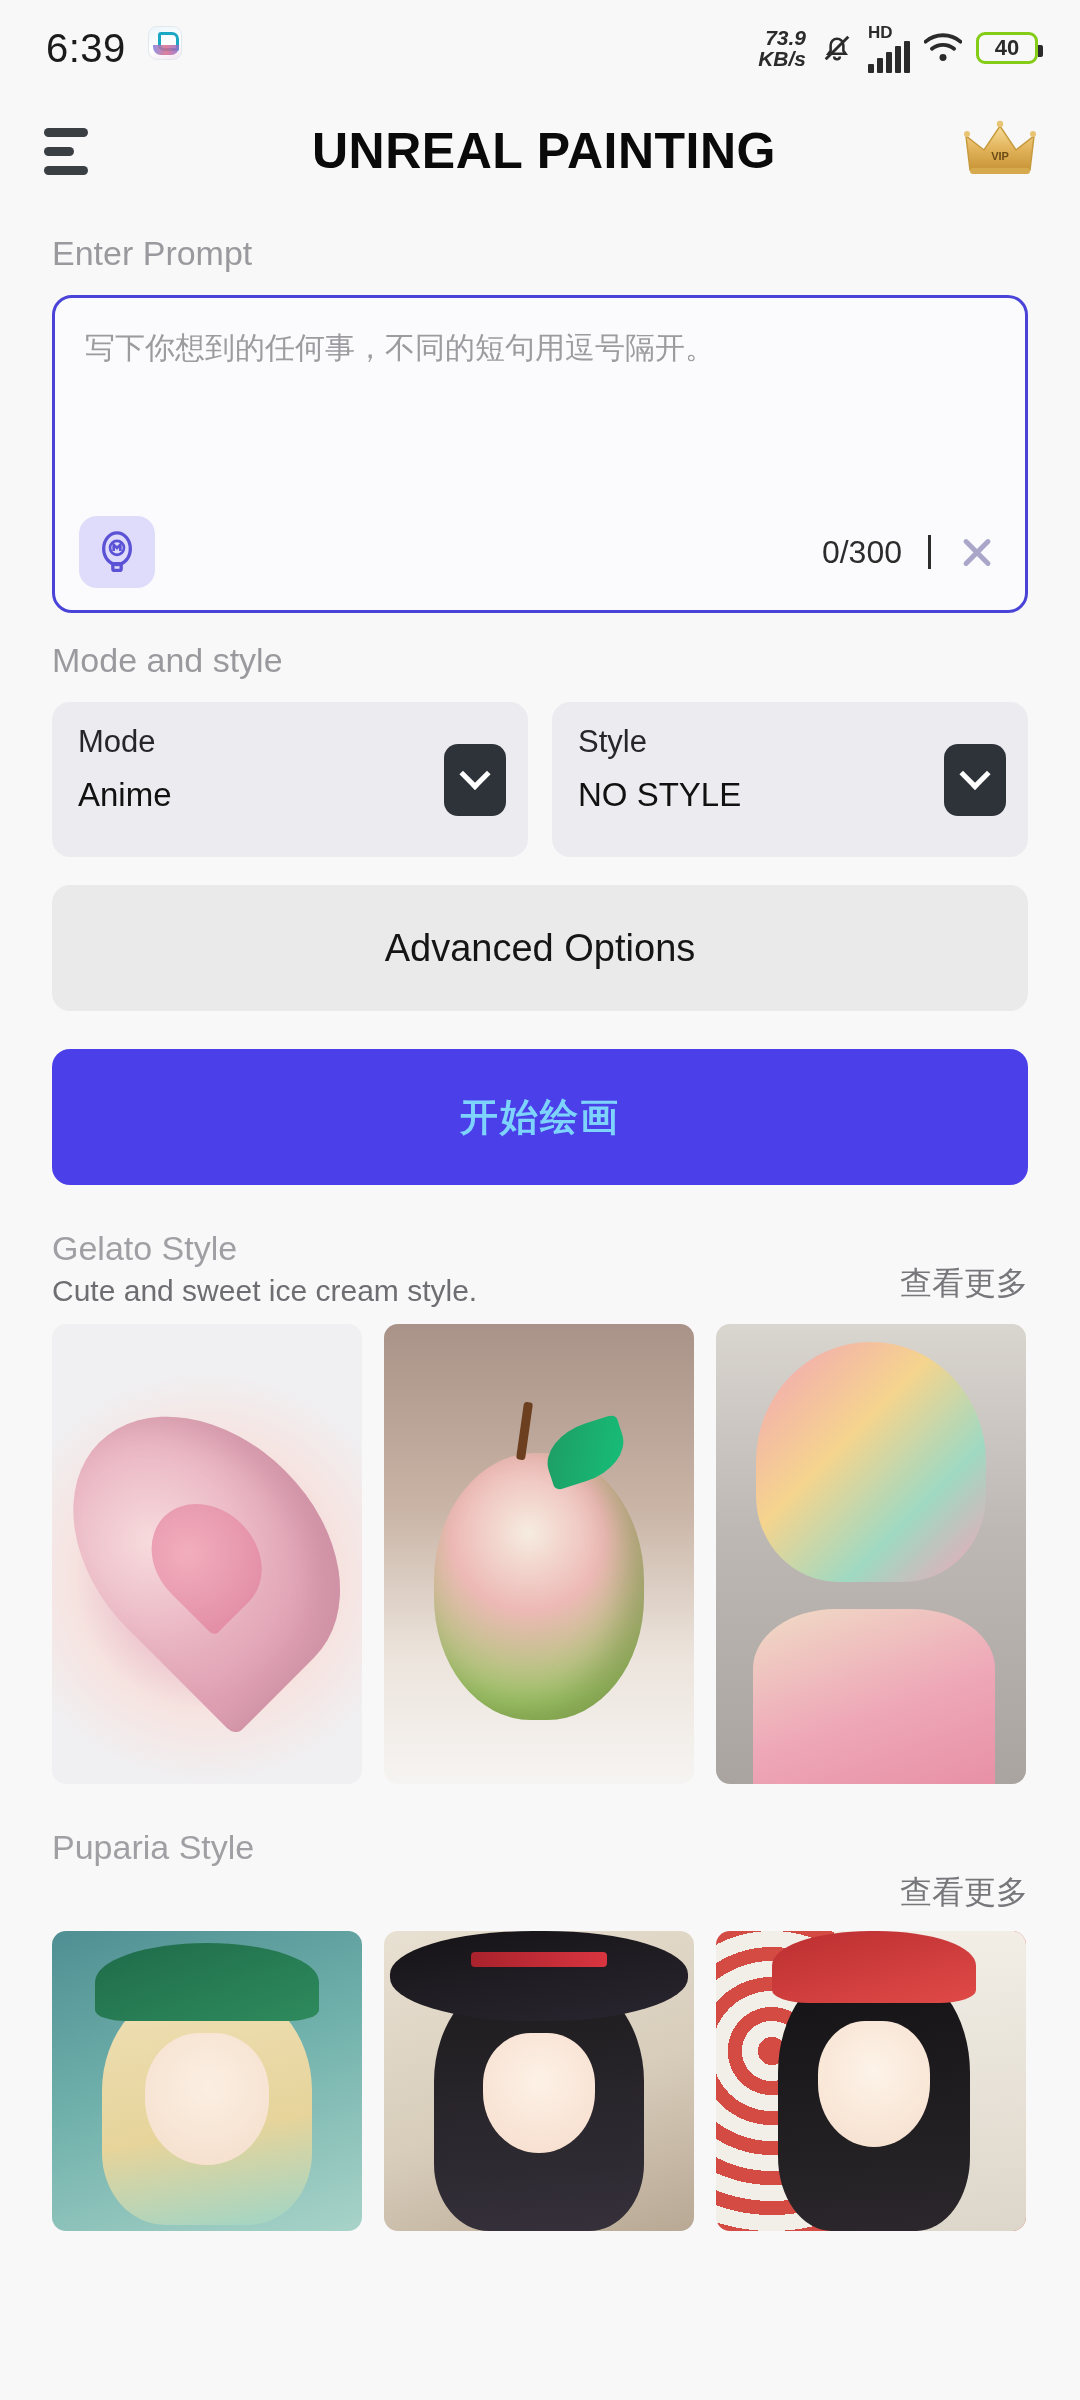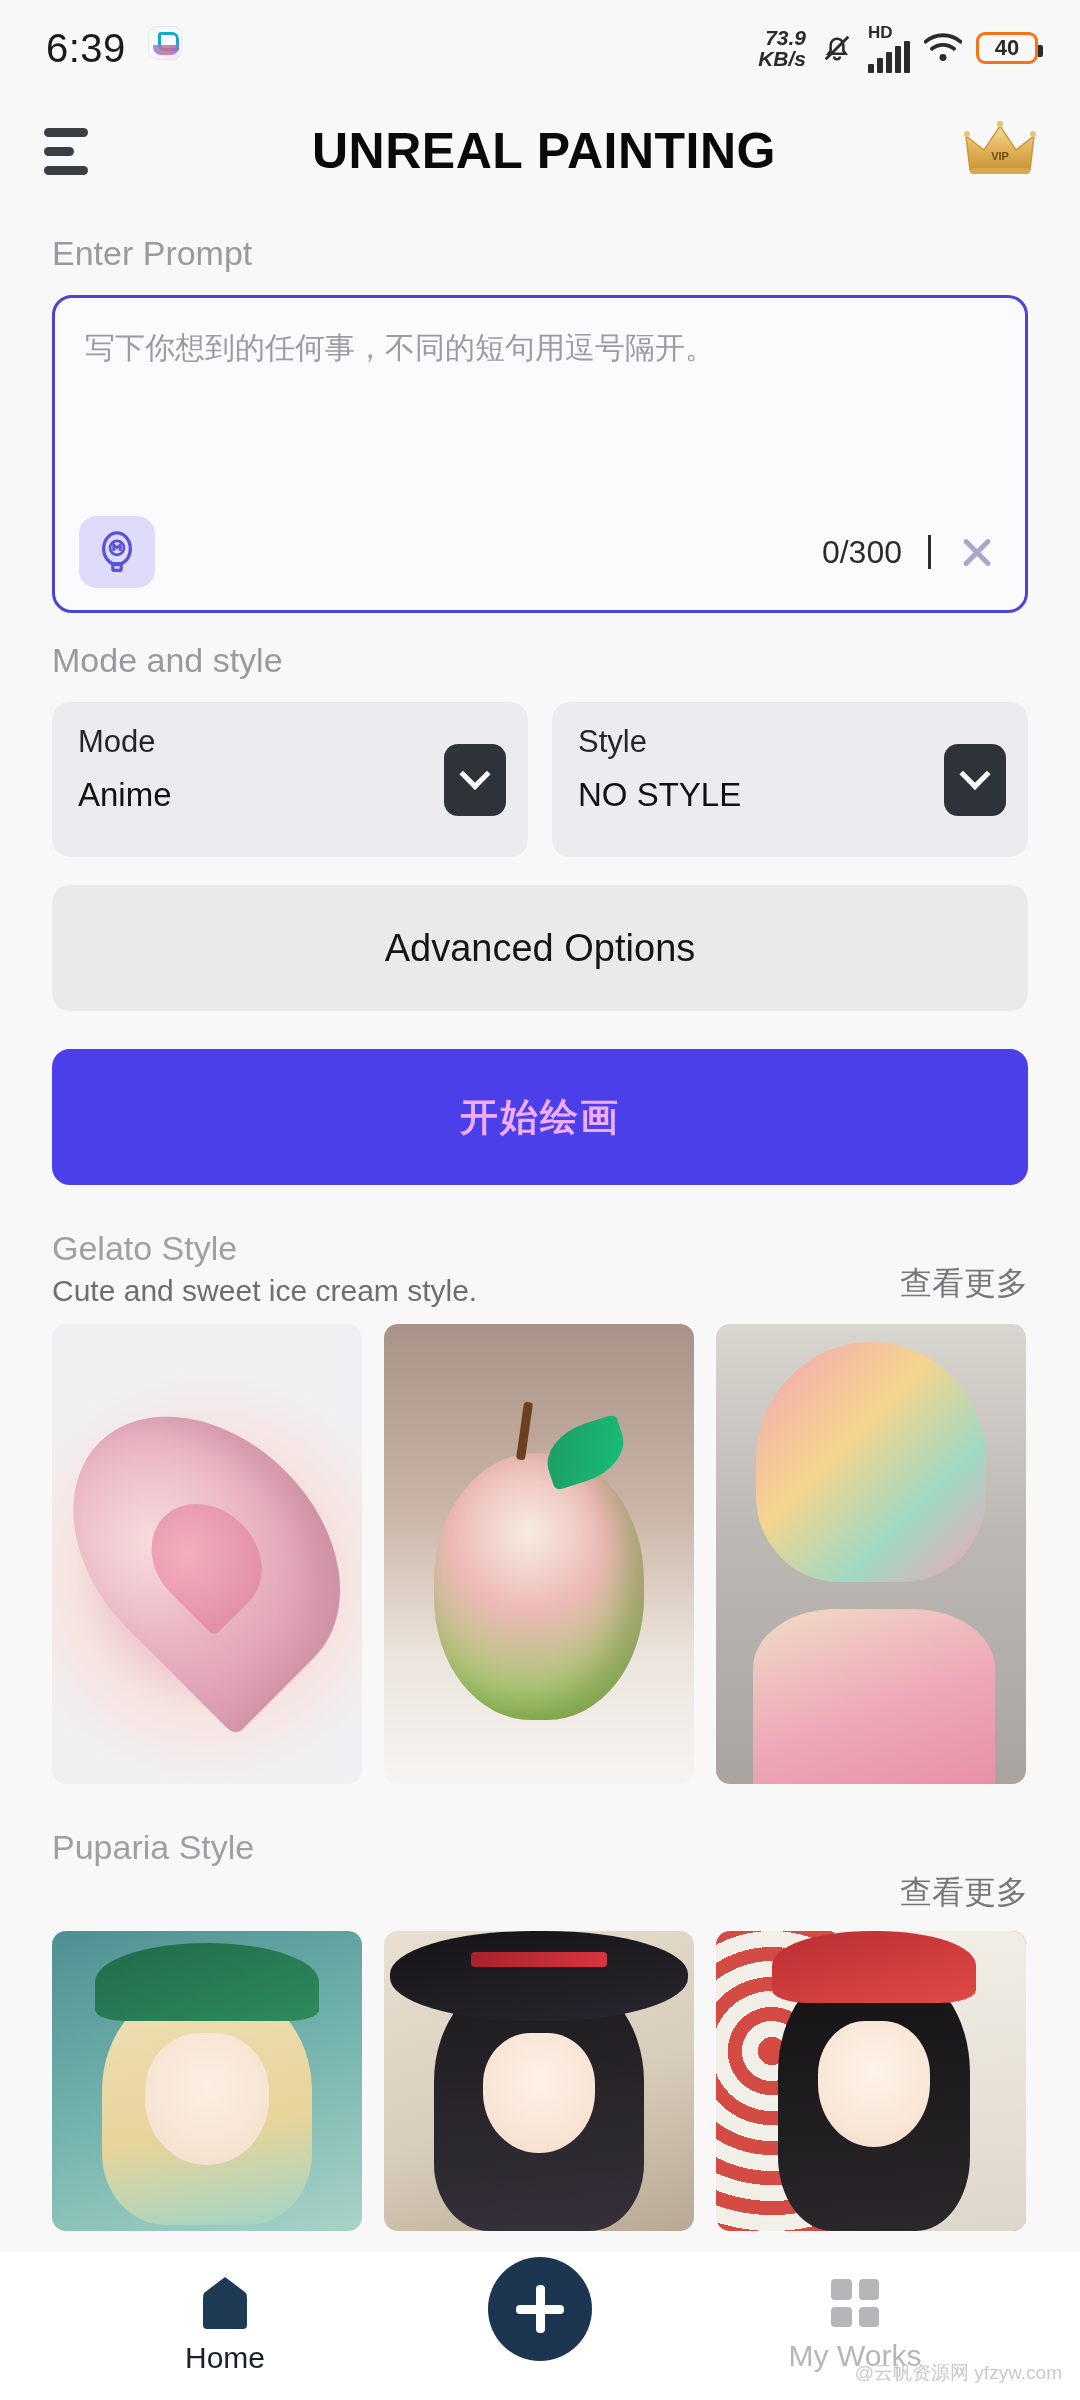--- a/index.html
+++ b/index.html
@@ -35,21 +35,21 @@
   .sb-right { display: flex; align-items: center; gap: 14px; }
   .sb-kbps { font-size: 21px; font-weight: bold; line-height: 1.02; color: #2b2b2b; text-align: right; font-style: italic; }
   .sb-ico { display: flex; align-items: flex-end; }
   .bars { display: flex; align-items: flex-end; gap: 3px; height: 30px; }
   .bars i { width: 6px; background: #2b2b2b; border-radius: 1px; display: block; }
   .bars i:nth-child(1){height:9px} .bars i:nth-child(2){height:15px}
   .bars i:nth-child(3){height:21px} .bars i:nth-child(4){height:27px} .bars i:nth-child(5){height:32px}
   .hdwrap { display: flex; flex-direction: column; align-items: flex-start; }
   .hd { font-size: 17px; font-weight: bold; color: #2b2b2b; line-height: 1; margin-bottom: 2px; }
   .battery {
-    width: 62px; height: 32px; border: 3px solid #f97316; border-radius: 9px;
+    width: 62px; height: 32px; border: 3px solid #84cc16; border-radius: 9px;
     display: flex; align-items: center; justify-content: center; position: relative;
   }
   .battery span { font-size: 22px; font-weight: bold; color: #2b2b2b; }
   .battery::after {
     content:""; position:absolute; right:-8px; top:10px; width:5px; height:12px;
     background:#2b2b2b; border-radius:0 2px 2px 0;
   }
 
   
   .appbar { height: 110px; display: flex; align-items: center; padding: 0 44px; position: relative; }
@@ -110,21 +110,21 @@
   .adv-btn {
     margin-top: 28px; height: 126px; border-radius: 18px; background: #EAEAEA;
     display: flex; align-items: center; justify-content: center; cursor: pointer;
   }
   .adv-btn span { font-size: 38px; color: #151515; }
 
   .cta {
     margin-top: 38px; height: 136px; border-radius: 18px; background: #4A3FE8;
     display: flex; align-items: center; justify-content: center; cursor: pointer;
   }
-  .cta span { font-size: 38px; color: #f0abfc; font-weight: bold; letter-spacing: 2px; }
+  .cta span { font-size: 38px; color: #7dd3fc; font-weight: bold; letter-spacing: 2px; }
 
   
   .gal-head { margin-top: 44px; position: relative; }
   .gal-title { font-size: 34px; color: #a0a0a4; }
   .gal-sub { font-size: 30px; color: #6e6e72; margin-top: 6px; }
   .see-more { position: absolute; right: 0; bottom: 2px; font-size: 32px; color: #77777b; cursor: pointer; }
   .see-more.low { bottom: -48px; }
 
   .strip { display: flex; gap: 22px; margin-top: 16px; overflow: hidden; }
   .thumb { border-radius: 14px; overflow: hidden; flex: 0 0 auto; position: relative; }
@@ -387,33 +387,14 @@
         <div class="art a6"></div>
           <div class="a6-wall"></div>
           <div class="a6-hair"></div>
         <div class="a6-face"></div>
           <div class="a6-cap"></div>
       </div>
 
     </div>
   </div>
 
-  <div class="bottomnav">
-    <div class="navitem active">
-      <div class="home-ico"></div>
-      <span>Home</span>
-    </div>
-    <div class="fabwrap">
-      <div class="fab"></div>
-    </div>
-    <div class="navitem inactive">
-      <div class="grid-ico">
-          <i></i>
-          <i></i>
-          <i></i>
-          <i></i>
-        </div>
-      <span>My Works</span>
-    </div>
-    <div class="watermark">@云帆资源网 yfzyw.com</div>
-  </div>
 
 </div>
 
 </body></html>

